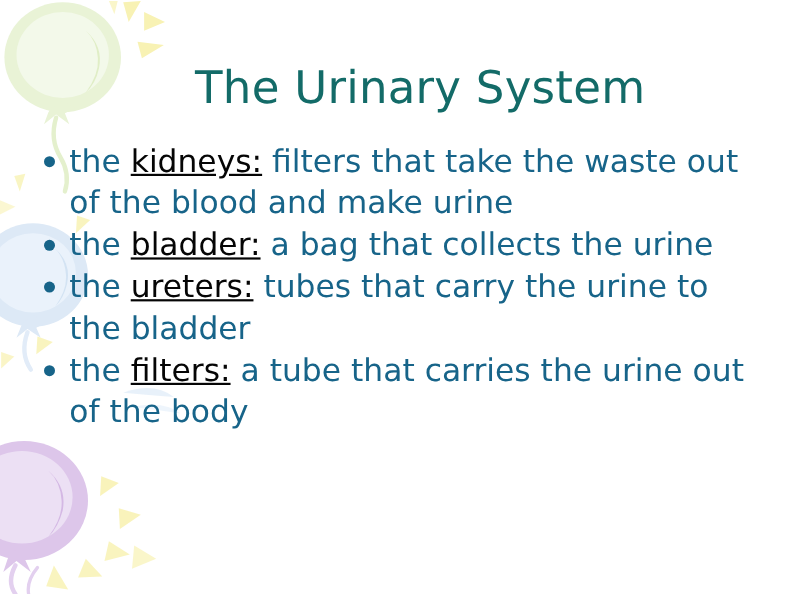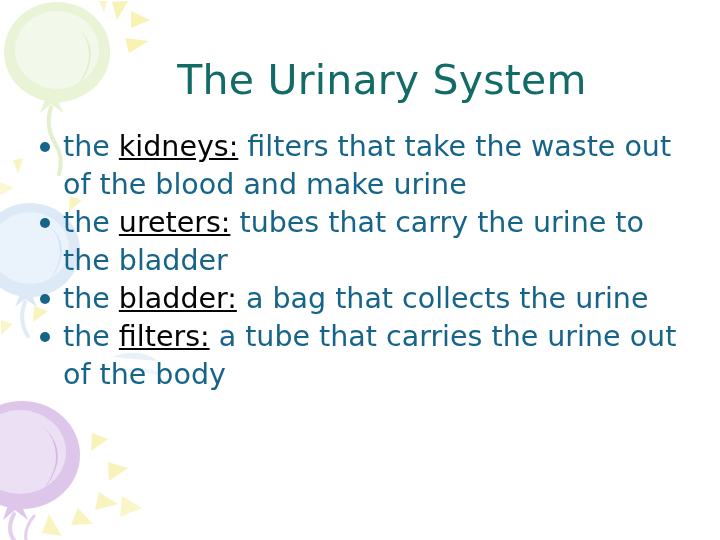--- a/index.html
+++ b/index.html
@@ -145,29 +145,29 @@
     <div class="bullet-row">
       <span class="bullet-dot"></span>
       <span>the</span>
       <span class="term">kidneys:</span>
       <span class="desc">filters that take the waste out of the blood and make urine</span>
     </div>
 
     <div class="bullet-row">
       <span class="bullet-dot"></span>
       <span>the</span>
-      <span class="term">ureters:</span>
-      <span class="desc">tubes that carry the urine to the bladder</span>
+      <span class="term">bladder:</span>
+      <span class="desc">a bag that collects the urine</span>
     </div>
 
     <div class="bullet-row">
       <span class="bullet-dot"></span>
       <span>the</span>
-      <span class="term">bladder:</span>
-      <span class="desc">a bag that collects the urine</span>
+      <span class="term">ureters:</span>
+      <span class="desc">tubes that carry the urine to the bladder</span>
     </div>
 
     <div class="bullet-row">
       <span class="bullet-dot"></span>
       <span>the</span>
       <span class="term">filters:</span>
       <span class="desc">a tube that carries the urine out of the body</span>
     </div>
 
   </div>

